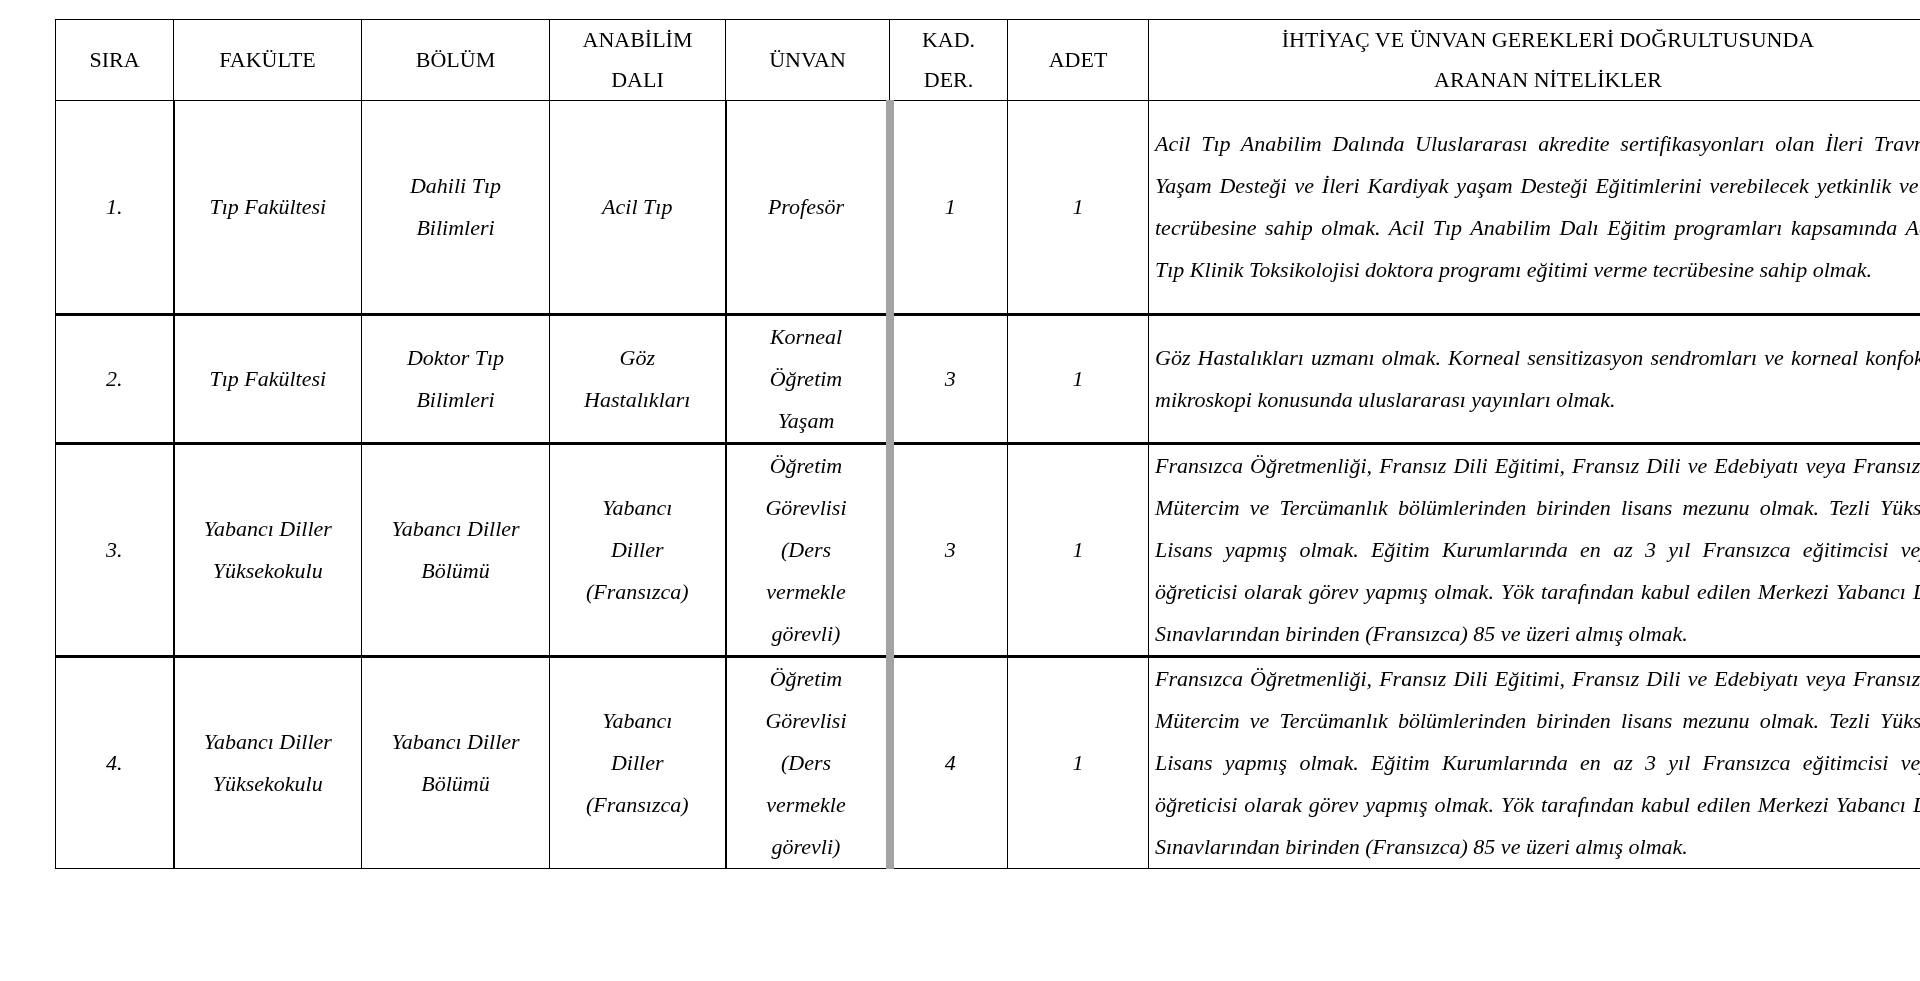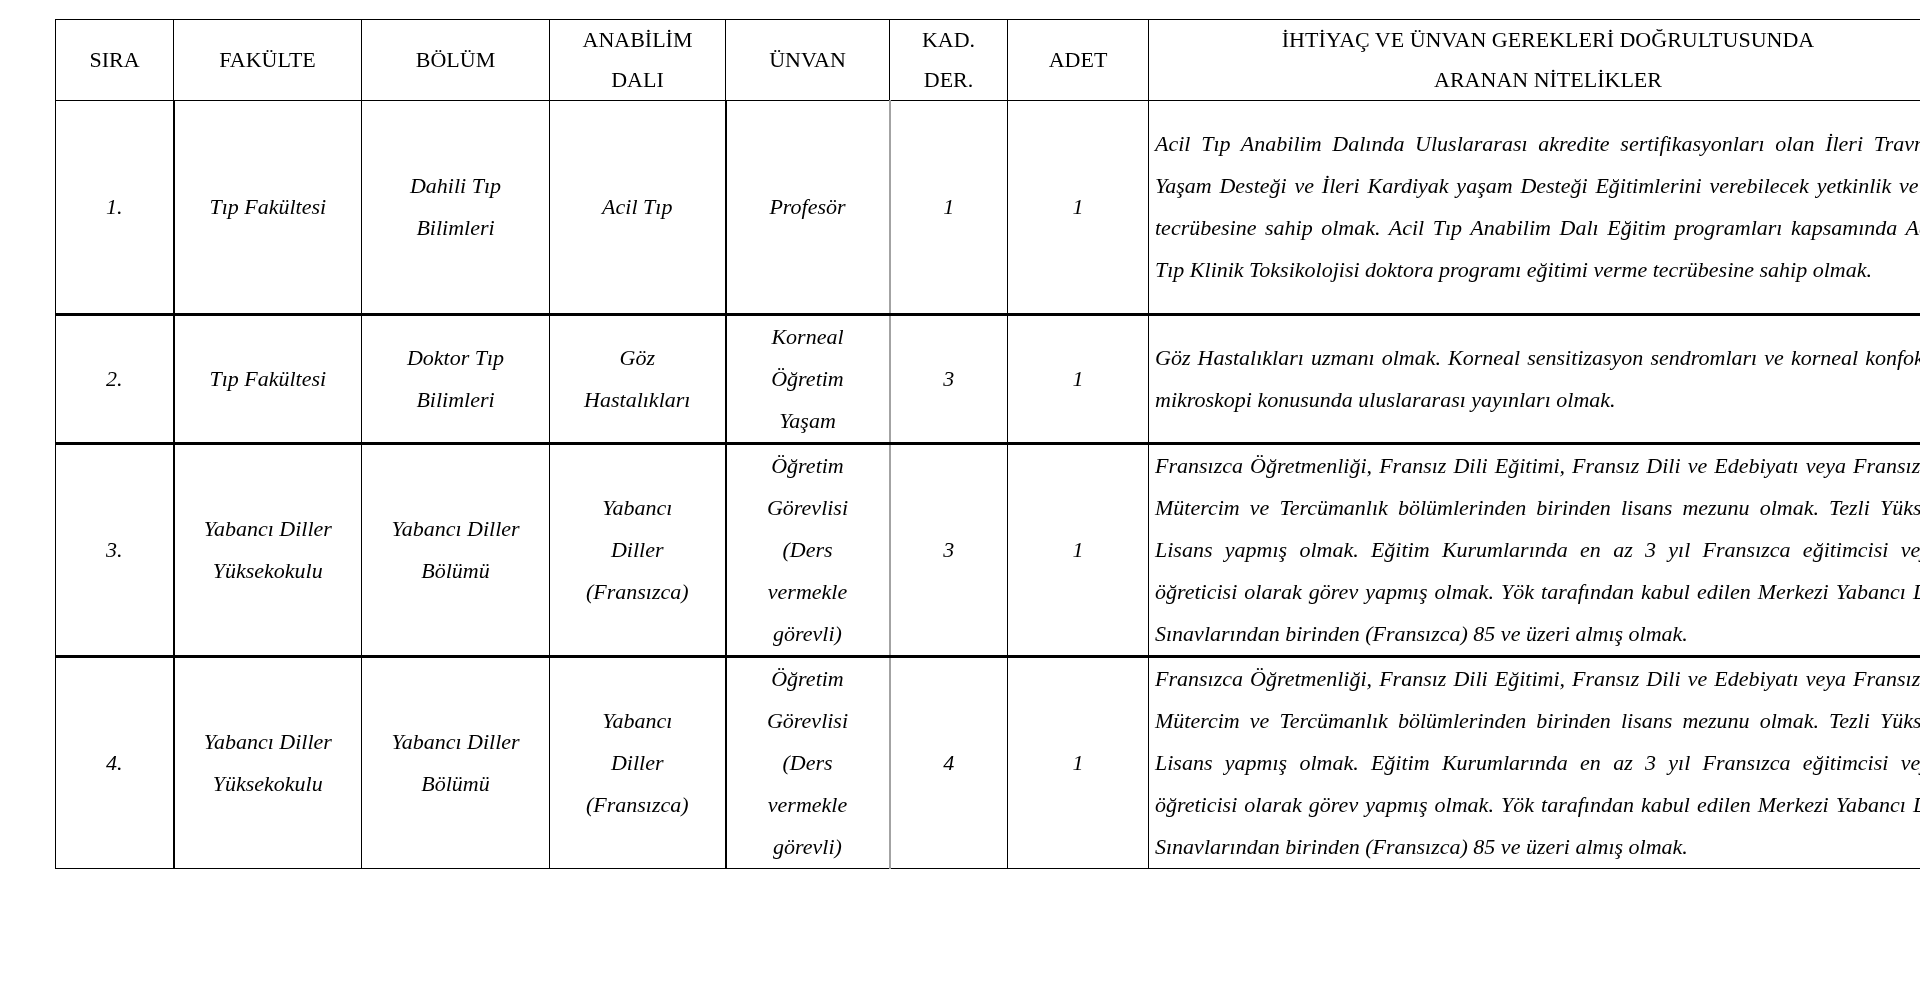--- a/index.html
+++ b/index.html
@@ -47,21 +47,21 @@
     }
     table.staff-table td.qual {
       text-align: justify;
       padding: 0 6px;
       line-height: 42px;
     }
     table.staff-table tr.row-sep > td {
       border-bottom: 3px solid #000;
     }
     table.staff-table td.col-sira { border-right: 2px solid #000; }
-    table.staff-table td.col-unvan { border-left: 2px solid #000; border-right: 2px solid #a3a3a3;}
+    table.staff-table td.col-unvan { border-left: 2px solid #000; border-right: 8px solid #a3a3a3;}
     table.staff-table td.col-kad { }
     table.staff-table td.col-adet { }
     .hdr-qual {
       line-height: 40px;
     }
     .line {
       display: block;
     }
   </style>
 </head>

